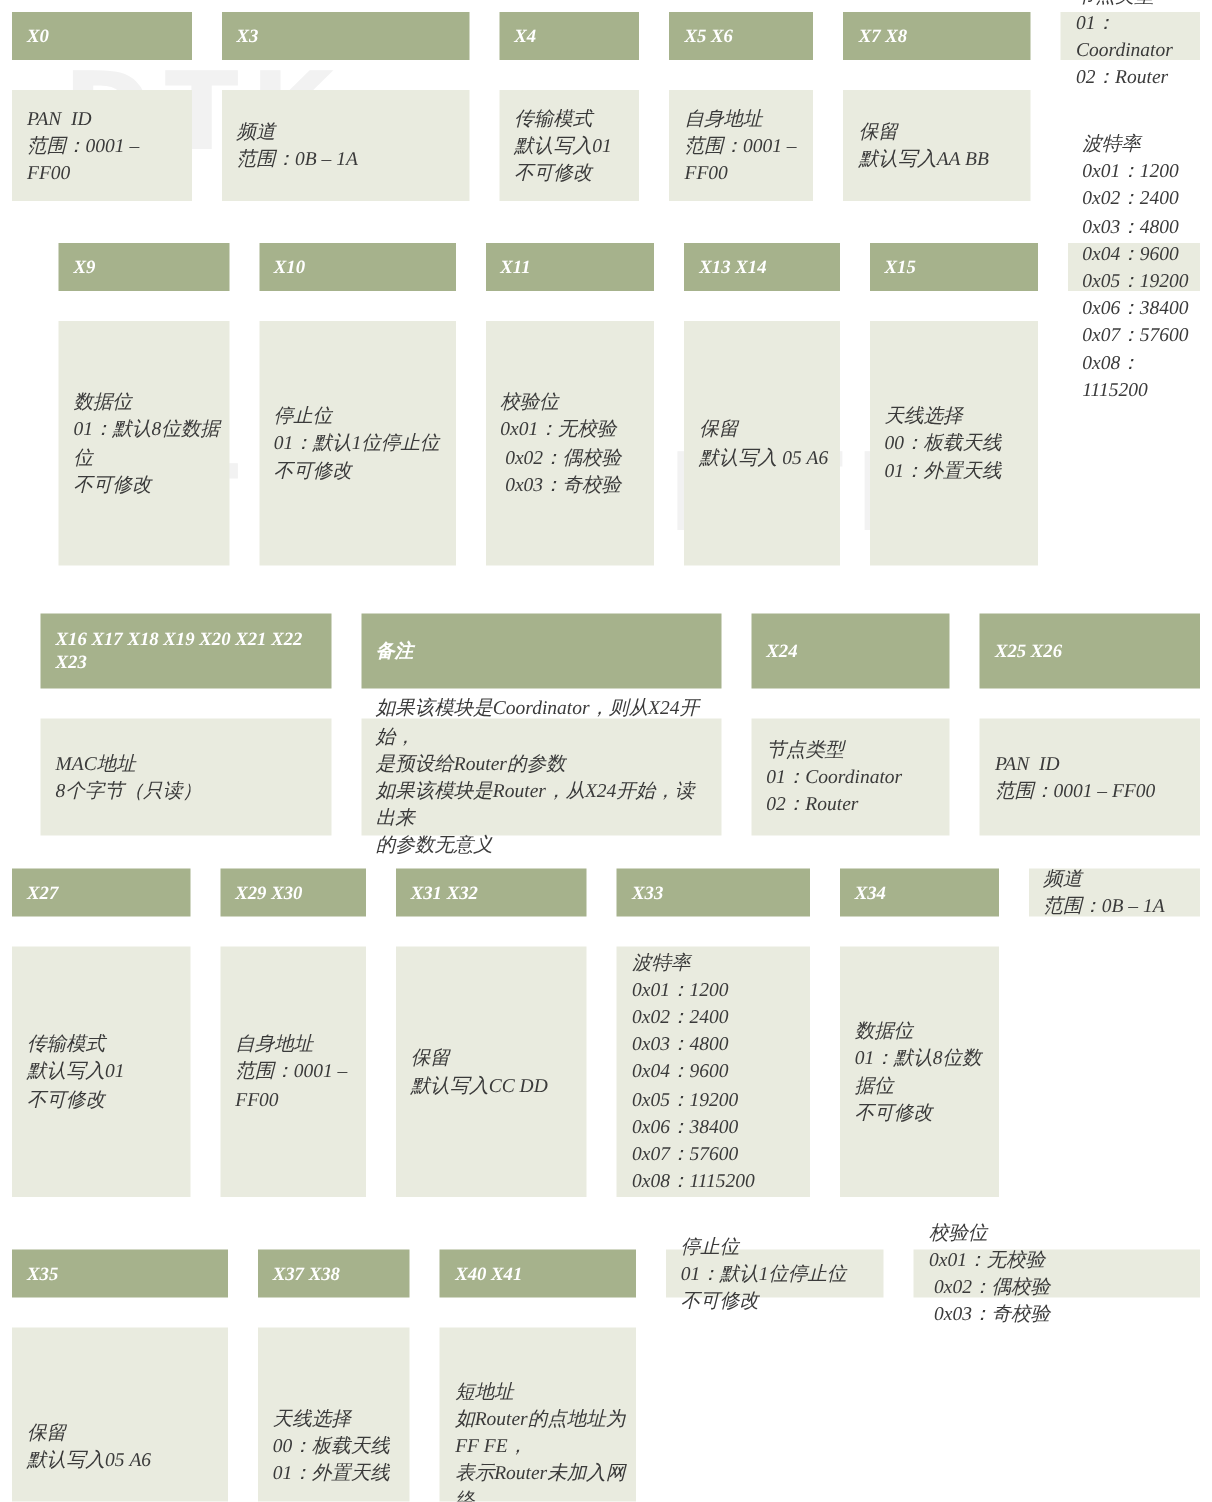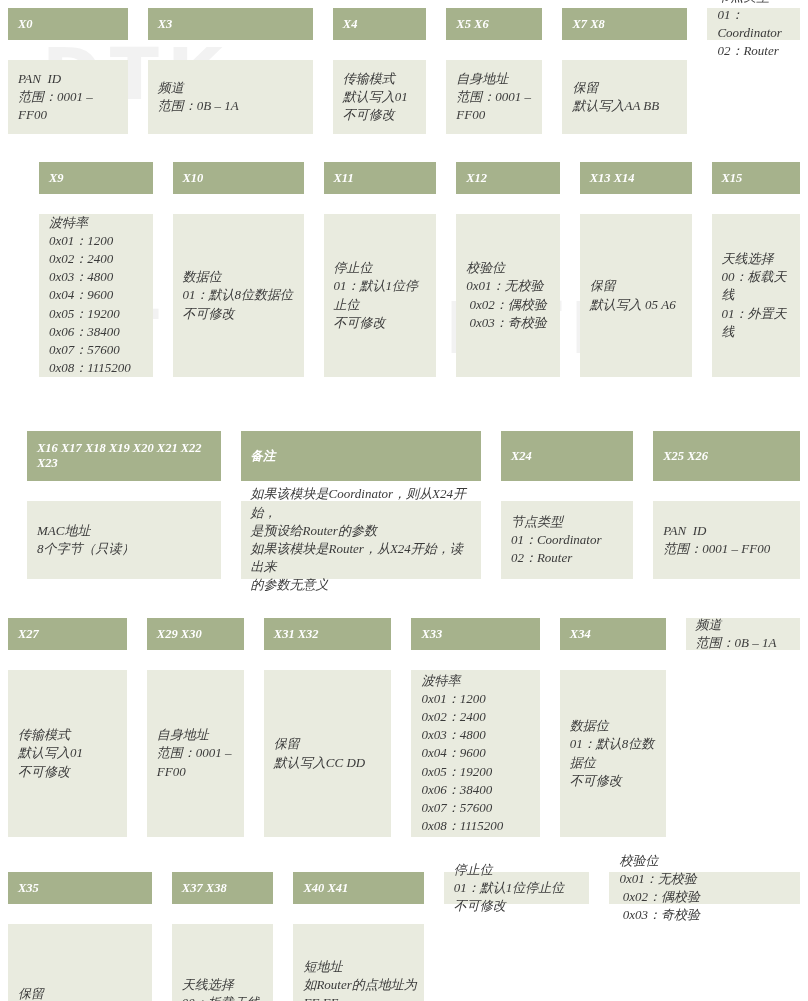--- a/index.html
+++ b/index.html
@@ -17,22 +17,22 @@
   .wm2{left:42px;top:300px;}
   .wm3{left:445px;top:292px;}
   .tbl{
     position:relative;z-index:1;
     display:grid;gap:20px;background:transparent;
     margin:0 8px;
     font-style:italic;
   }
   .t1{margin-top:8px;grid-template-columns:137fr 189fr 107fr 110fr 143fr 106fr;grid-template-rows:32px 74px;}
   .t2{margin-top:28px;grid-template-columns:136fr 157fr 135fr 124fr 134fr 106fr;grid-template-rows:32px 163px;margin-left:39px;}
-  .t3{margin-top:54px;grid-template-columns:215fr 267fr 147fr 163fr;grid-template-rows:50px 78px;padding-left:19px;}
-  .t4{margin-top:39px;grid-template-columns:136fr 111fr 146fr 147fr 121fr 131fr;grid-template-rows:32px 167px;}
+  .t3{margin-top:32px;grid-template-columns:215fr 267fr 147fr 163fr;grid-template-rows:50px 78px;padding-left:19px;}
+  .t4{margin-top:22px;grid-template-columns:136fr 111fr 146fr 147fr 121fr 131fr;grid-template-rows:32px 167px;}
   .t5{margin-top:35px;grid-template-columns:160fr 113fr 145fr 162fr 212fr;grid-template-rows:32px 158px;}
   .hcell{
     background:#a6b28c;color:#ffffff;
     display:flex;align-items:center;
     padding:0 4px 0 10px;
     font-weight:bold;font-size:12.5px;line-height:1.2;
   }
   .bcell{
     background:#e9ebdf;color:#3a3a3a;
     display:flex;align-items:center;
@@ -67,21 +67,20 @@
   <div class="bcell">自身地址
 范围：0001 – FF00</div>
   <div class="bcell">保留
 默认写入AA BB</div>
 </div>
 
 <div class="tbl t2">
   <div class="hcell">X9</div>
   <div class="hcell">X10</div>
   <div class="hcell">X11</div>
-  <div class="hcell">X12</div>
   <div class="hcell">X13 X14</div>
   <div class="hcell">X15</div>
   <div class="bcell">波特率
 0x01：1200
 0x02：2400
 0x03：4800
 0x04：9600
 0x05：19200
 0x06：38400
 0x07：57600

